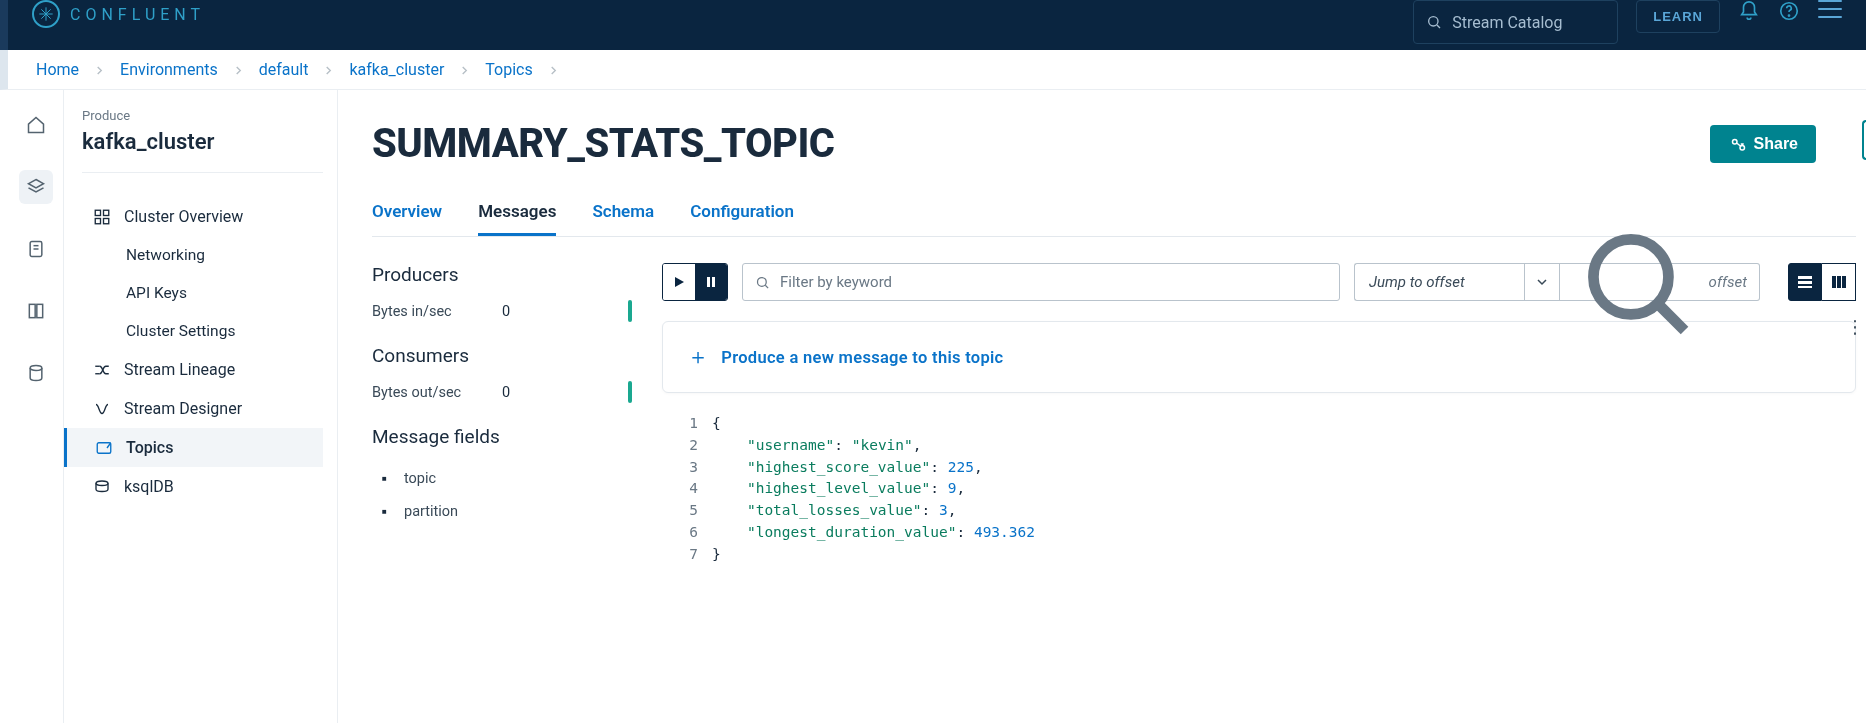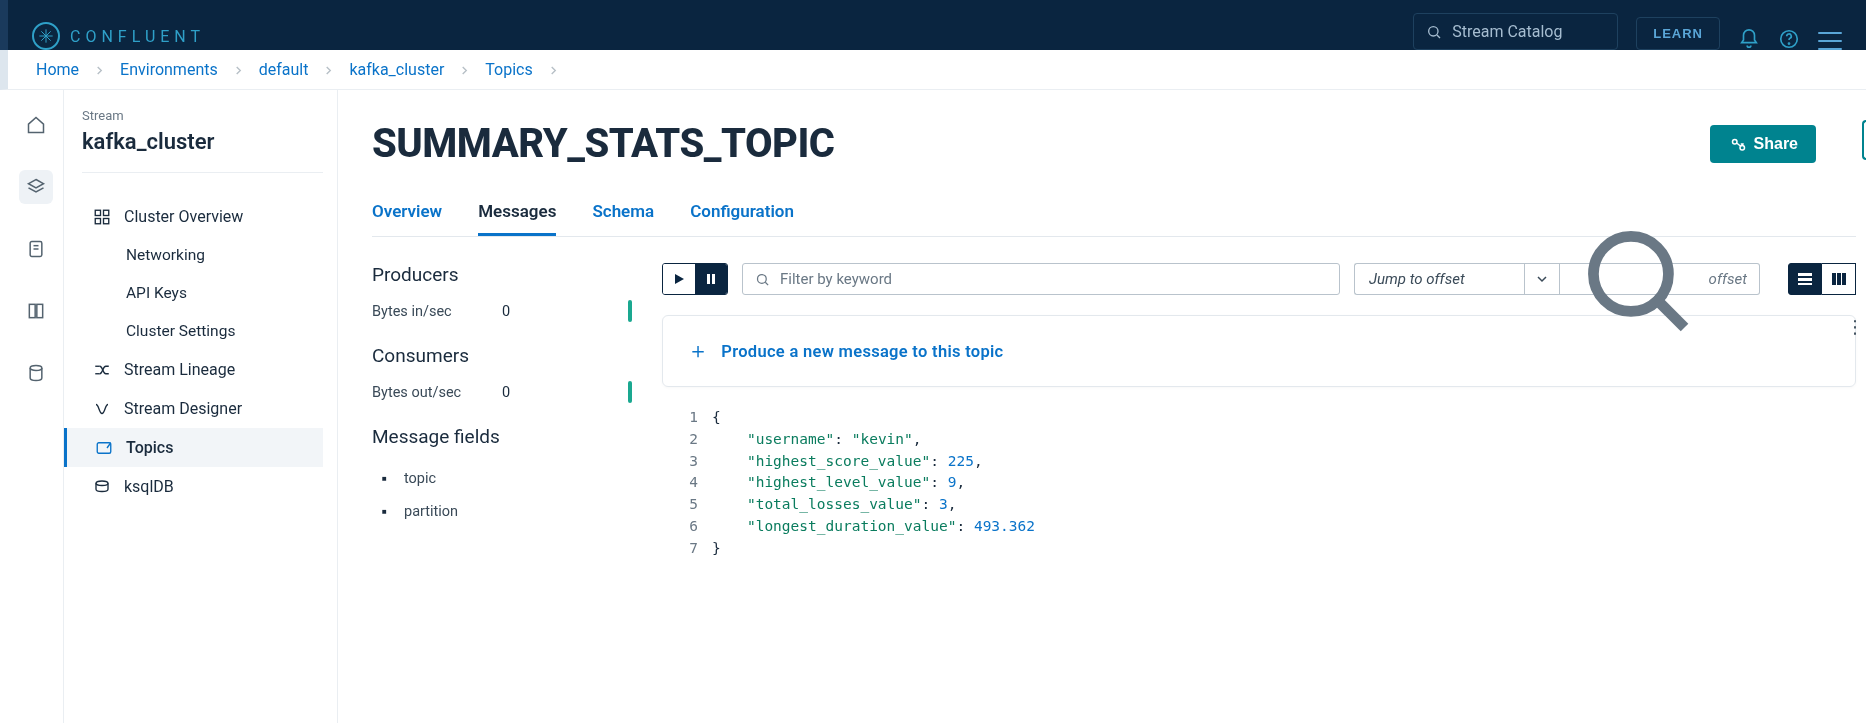--- a/index.html
+++ b/index.html
@@ -7,21 +7,21 @@
     font-family: -apple-system, BlinkMacSystemFont, "Segoe UI", Roboto, sans-serif;
     background: #fff;
     color: #1a2b3d;
     overflow: hidden;
   }
   
   .topbar {
     height: 50px;
     background: #0a2540;
     display: flex;
-    align-items: flex-end;
+    align-items: flex-start;
     padding: 0 24px;
     gap: 18px;
     border-left: 8px solid #1a3a5c;
   }
   .logo-wrap {
     display: flex;
     align-items: center;
     gap: 10px;
     flex: 0 0 auto;
   }
@@ -36,21 +36,21 @@
     letter-spacing: 5px;
     font-size: 16px;
     color: #2fa0c8;
     font-weight: 400;
   }
   .topbar-spacer { flex: 1; }
   .searchbox {
     border: 1px solid #1e415f;
     background: transparent;
     color: #a6bdd0;
-    height: 37px;
+    height: 44px;
     border-radius: 4px;
     display: flex;
     align-items: center;
     padding: 0 12px;
     gap: 10px;
     width: 205px;
   }
   .searchbox svg { width: 16px; height: 16px; stroke:#a6bdd0; }
   .learn-btn {
     border: 1px solid #1e415f;
@@ -191,21 +191,21 @@
   .leftstats h3 { font-size:19px; font-weight:400; margin-bottom:14px; }
   .statrow { display:flex; align-items:center; margin-bottom:22px; }
   .statrow .k { font-size:14.5px; color:#3a4a58; width:130px; }
   .statrow .v { font-size:14.5px; width:30px; }
   .statrow .bar { width:4px; height:22px; background:#1aa890; border-radius:2px; margin-left:auto; }
   .msgfields ul { list-style:none; padding-left:10px; margin-top:8px; }
   .msgfields li { font-size:14.5px; color:#3a4a58; padding:8px 0; position:relative; padding-left:22px; }
   .msgfields li::before { content:"■"; position:absolute; left:0; font-size:8px; top:12px; color:#1a2b3d; }
 
   .rightpane { flex:1; }
-  .toolbar { display:flex; gap:14px; align-items:stretch; height:32px; margin-bottom:20px; }
+  .toolbar { display:flex; gap:14px; align-items:stretch; height:38px; margin-bottom:20px; }
   .playpause { display:flex; border:1px solid #0a2540; border-radius:3px; overflow:hidden; }
   .playpause div { width:32px; display:flex; align-items:center; justify-content:center; }
   .playpause .play { background:#fff; }
   .playpause .pause { background:#0a2540; }
   .playpause svg { width:12px; height:12px; }
   .tfield {
     border:1px solid #b9c3cc; border-radius:3px;
     display:flex; align-items:center; padding:0 12px; gap:10px;
     font-size:15px; color:#6a7885;
   }
@@ -347,21 +347,21 @@
     </div>
     <div class="railitem">
       <svg viewBox="0 0 24 24">
           <ellipse cx="12" cy="6" rx="7" ry="3"></ellipse>
           <path d="M5 6v12c0 1.7 3.1 3 7 3s7-1.3 7-3V6"></path>
         </svg>
     </div>
   </div>
 
   <div class="sidebar">
-    <div class="cluster-label">Stream</div>
+    <div class="cluster-label">Produce</div>
     <div class="cluster-name">kafka_cluster</div>
     <div class="hr"></div>
 
     <div class="navitem">
       <span class="nvicon">
           <svg viewBox="0 0 24 24">
             <rect x="3" y="3" width="7" height="7"></rect>
             <rect x="14" y="3" width="7" height="7"></rect>
             <rect x="3" y="14" width="7" height="7"></rect>
             <rect x="14" y="14" width="7" height="7"></rect>

